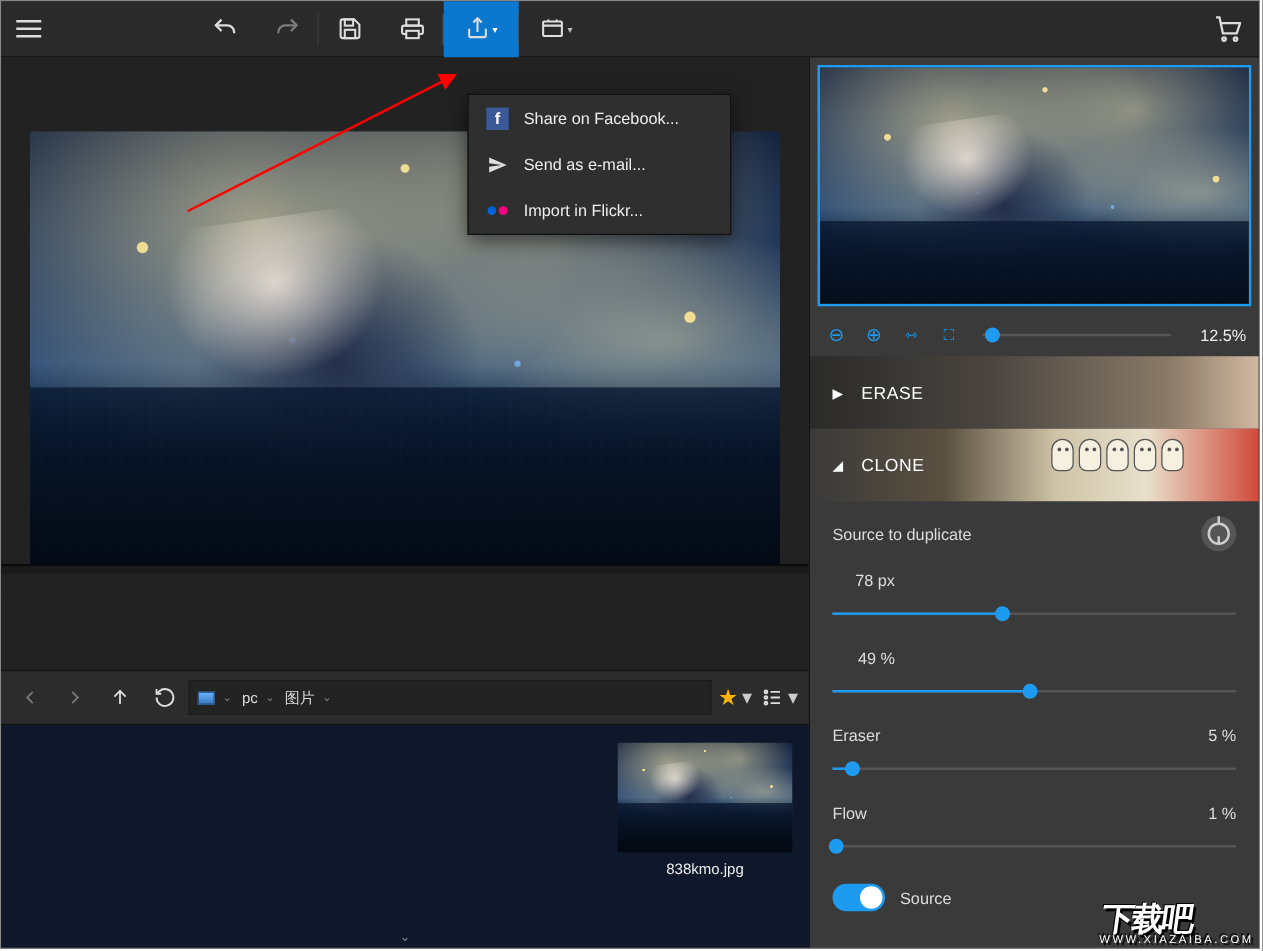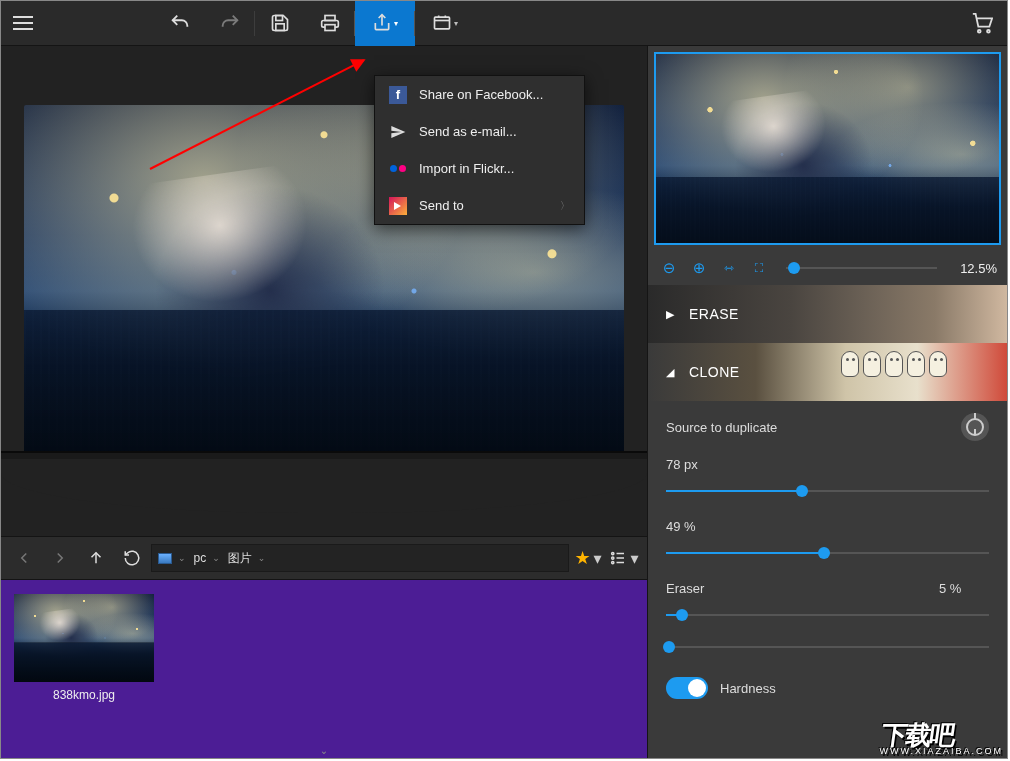--- a/index.html
+++ b/index.html
@@ -78,21 +78,21 @@
   
   .browsebar{height:44px;background:#2c2c2c;border-top:1px solid #141414;border-bottom:1px solid #141414;display:flex;align-items:center;padding:0 6px;gap:2px;}
   .bbtn{width:34px;height:34px;display:flex;align-items:center;justify-content:center;color:#ccc;}
   .bbtn.dim{color:#666;}
   .pathbox{flex:1;height:28px;background:#232323;border:1px solid #1a1a1a;display:flex;align-items:center;padding:0 6px;gap:8px;}
   .pathseg{display:flex;align-items:center;gap:6px;color:#ddd;font-size:12px;}
   .pathseg .segcaret{color:#888;font-size:9px;}
   .pcicon{width:14px;height:11px;background:linear-gradient(#6ab0ff,#3a7ac0);border:1px solid #2a5a90;}
   .star{color:#ffb400;font-size:18px;}
   
-  .thumbs{height:178px;background:#4c1d95;display:flex;align-items:flex-start;padding:10px 8px;gap:8px;position:relative;}
+  .thumbs{height:178px;background:#0f172a;display:flex;align-items:flex-start;padding:10px 8px;gap:8px;position:relative;justify-content:flex-end;}
   .thumb{width:150px;display:flex;flex-direction:column;align-items:center;gap:6px;padding:4px;}
   .thumb.sel{background:var(--accent);}
   .thumbimg{width:140px;height:88px;position:relative;overflow:hidden;}
   .thumbimg .scene{transform:scale(.25);transform-origin:top left;width:560px;height:352px;}
   .thumblabel{font-size:12px;color:#eee;}
   .collapse{position:absolute;left:50%;bottom:2px;transform:translateX(-50%);color:#888;font-size:10px;}
   
   .right{width:360px;background:var(--bg-panel);border-left:1px solid #151515;display:flex;flex-direction:column;overflow:hidden;}
   .preview{height:193px;margin:6px;position:relative;border:2px solid var(--accent-light);overflow:hidden;}
   .preview .scene{transform:scale(.6);transform-origin:top left;width:600px;height:372px;}
@@ -108,21 +108,21 @@
   .doodles{position:absolute;right:60px;top:8px;display:flex;gap:4px;}
   .doodles i{width:18px;height:26px;border:1px solid #555;border-radius:9px 9px 6px 6px;background:#f5f0e0;position:relative;}
   .doodles i::before{content:"";position:absolute;left:4px;top:6px;width:3px;height:3px;background:#555;border-radius:50%;box-shadow:6px 0 #555;}
   .props{padding:12px 18px 8px;display:flex;flex-direction:column;gap:4px;color:#ddd;font-size:13px;}
   .proprow{display:flex;align-items:center;gap:12px;min-height:26px;}
   .proprow.head{margin-bottom:6px;}
   .target{width:28px;height:28px;border-radius:50%;background:#555;display:flex;align-items:center;justify-content:center;}
   .target::before{content:"";width:14px;height:14px;border:2px solid #ccc;border-radius:50%;}
   .target::after{content:"";position:absolute;width:2px;height:6px;background:#ccc;box-shadow:0 16px #ccc;transform:translateY(-11px);}
   .proplabel{flex:1;}
-  .propval{min-width:50px;}
+  .propval{min-width:50px;text-align:right;}
   .slider{height:16px;position:relative;margin:2px 0 10px;}
   .slider .track{position:absolute;left:0;right:0;top:7px;height:2px;background:#555;}
   .slider .fill{position:absolute;left:0;top:7px;height:2px;background:var(--accent-light);}
   .slider .knob{position:absolute;top:2px;width:12px;height:12px;border-radius:50%;background:var(--accent-light);transform:translateX(-50%);}
   .toggle{width:42px;height:22px;border-radius:11px;background:var(--accent-light);position:relative;}
   .toggle::after{content:"";position:absolute;right:2px;top:2px;width:18px;height:18px;border-radius:50%;background:#fff;}
   .watermark{position:absolute;right:6px;bottom:6px;color:#fff;font-weight:900;font-size:26px;text-shadow:2px 2px 0 #000,-1px -1px 0 #000;font-family:"SimHei",sans-serif;letter-spacing:-2px;transform:skewX(-8deg);line-height:.9;}
   .watermark small{display:block;font-size:9px;letter-spacing:2px;font-weight:normal;transform:skewX(8deg);}
 </style>
 </head>
@@ -327,29 +327,33 @@
         <div class="proprow">
             <span class="proplabel">Eraser</span>
             <span class="propval">5 %</span>
           </div>
         <div class="slider">
             <div class="track"></div>
             <div class="fill" style="width:5%"></div>
             <div class="knob" style="left:5%"></div>
           </div>
 
+        <div class="proprow">
+            <span class="proplabel">Flow</span>
+            <span class="propval">1 %</span>
+          </div>
         <div class="slider">
             <div class="track"></div>
             <div class="fill" style="width:1%"></div>
             <div class="knob" style="left:1%"></div>
           </div>
 
         <div class="proprow" style="margin-top:6px">
           <div class="toggle"></div>
-          <span>Hardness</span>
+          <span>Source</span>
         </div>
       </div>
     </div>
   </div>
 </div>
 
 <div class="dropdown">
   <div class="ditem">
     <span class="dicon fb">f</span>
     <span>Share on Facebook...</span>
@@ -362,25 +366,20 @@
       </span>
     <span>Send as e-mail...</span>
   </div>
   <div class="ditem">
     <span class="dicon flickr">
         <i></i>
         <i></i>
       </span>
     <span>Import in Flickr...</span>
   </div>
-  <div class="ditem">
-    <span class="dicon sendto"></span>
-    <span>Send to</span>
-    <span class="chev">〉</span>
-  </div>
 </div>
 
 <div class="arrow"></div>
 
 <div class="watermark">
   <span>下载吧</span>
   <small>WWW.XIAZAIBA.COM</small>
 </div>
 
 </body></html>

